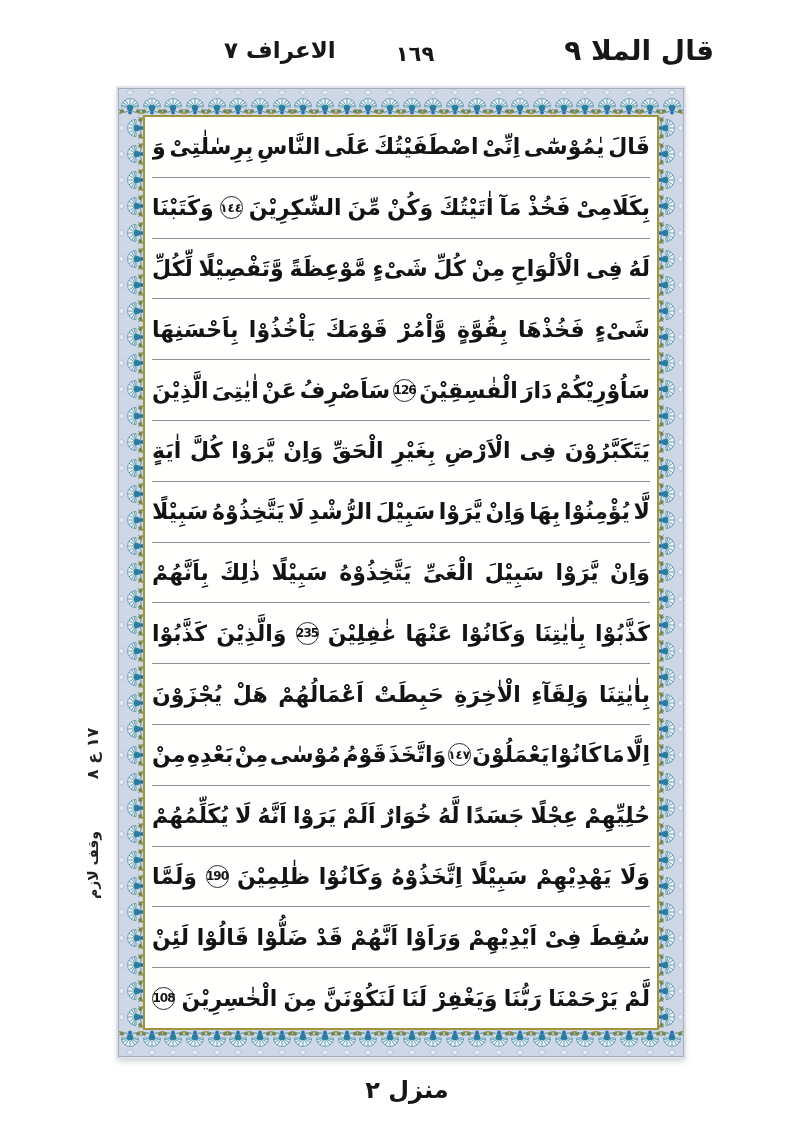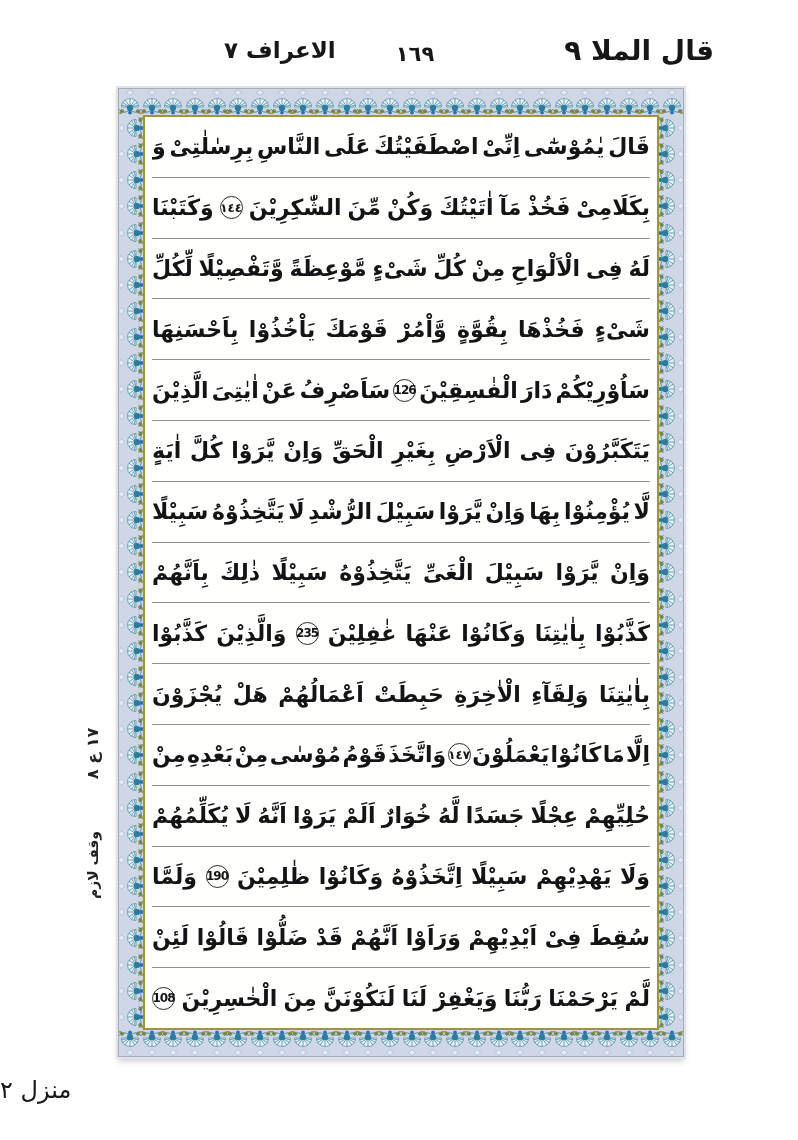--- a/index.html
+++ b/index.html
@@ -41,21 +41,21 @@
   .marker{
     display:inline-flex;align-items:center;justify-content:center;flex:0 0 auto;
     width:21px;height:21px;border:1.5px solid #2b2b2b;border-radius:50%;
     font-size:12px;font-weight:bold;letter-spacing:-1px;line-height:1;
   }
   
   .margin-note{position:absolute;text-align:center;font-weight:bold;color:#222;}
   #ruku{left:52px;top:744px;width:80px;font-size:16px;transform:rotate(-90deg);}
   #waqf{left:43px;top:857px;width:100px;font-size:14px;transform:rotate(-90deg);}
   
-  #manzil{position:absolute;top:1076px;left:0;right:0;text-align:left;font-size:24px;font-weight:normal;}
+  #manzil{position:absolute;top:1076px;left:16px;right:0;text-align:center;font-size:24px;font-weight:bold;}
 </style>
 </head>
 <body>
 
 <div id="hdr-right" class="hdr">قال الملا ٩</div>
 <div id="hdr-center" class="hdr">١٦٩</div>
 <div id="hdr-left" class="hdr">الاعراف ٧</div>
 
 <div class="frame" id="frame" style="background: rgb(207, 215, 231);">
   <div id="b-top" class="b-top">

